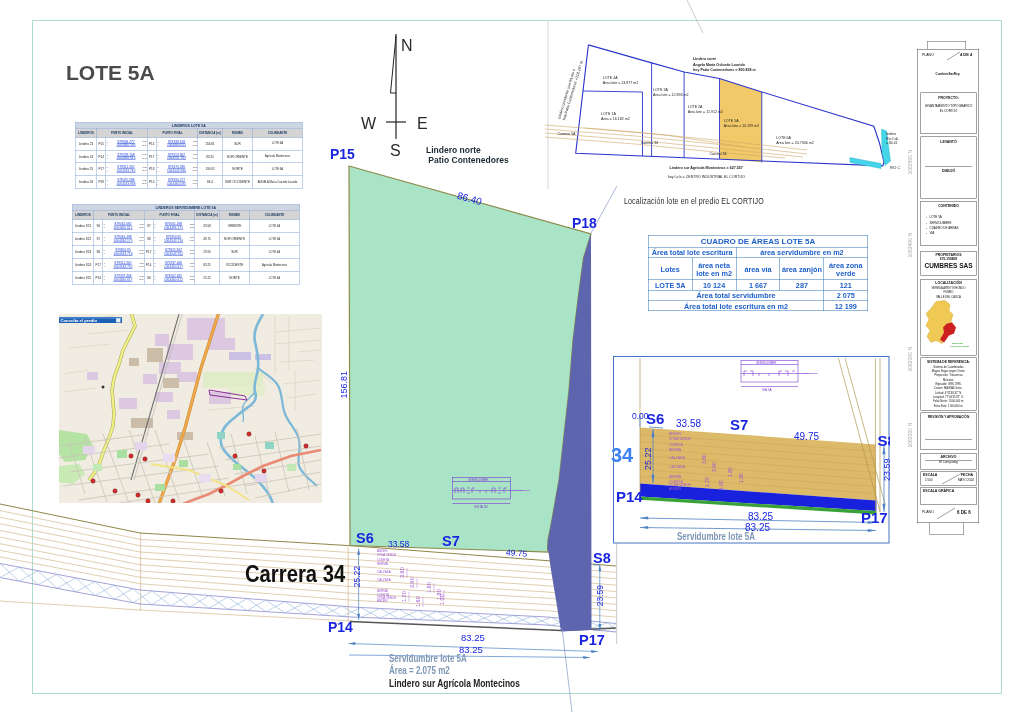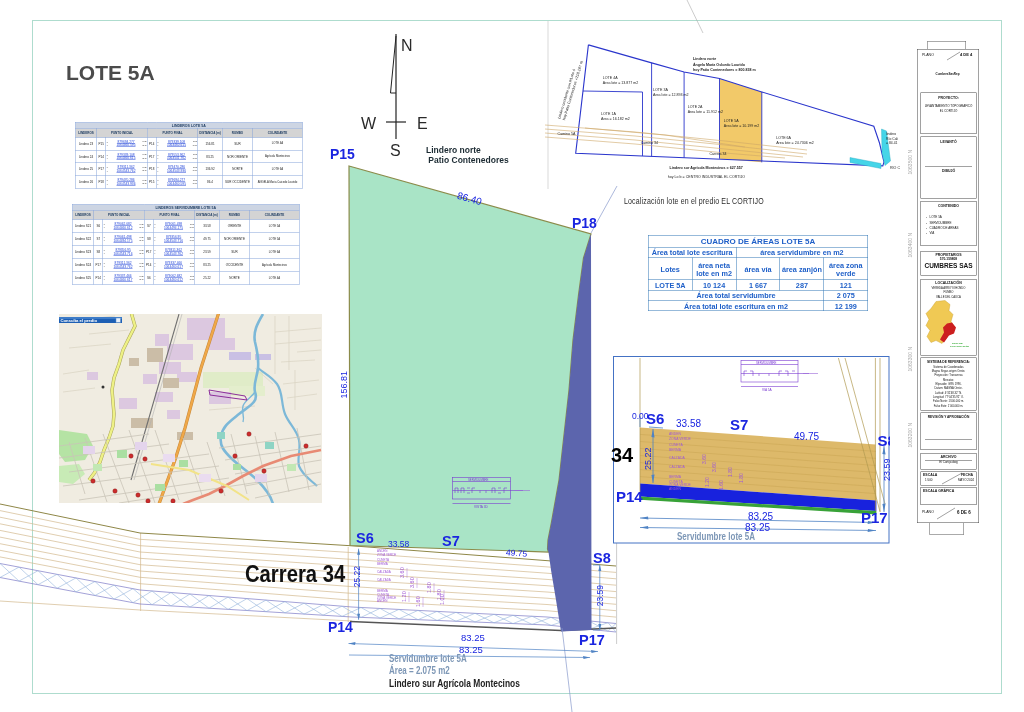--- a/index.html
+++ b/index.html
@@ -883,21 +883,21 @@
   <text x="264.5" y="90" font-size="15" font-weight="bold">S8</text>
   <text x="3" y="146" font-size="15" font-weight="bold">P14</text>
   <text x="248" y="167" font-size="15" font-weight="bold">P17</text>
   <text x="135" y="164" font-size="10">83.25</text>
   <text x="132" y="174.5" font-size="10">83.25</text>
   <text x="38" y="114" font-size="9" transform="rotate(-90 38 114)">25.22</text>
   <text x="277" y="125" font-size="9" transform="rotate(-90 277 125)">23.59</text>
  </g>
  <text x="64" y="184" font-size="11" font-weight="bold" fill="#7d97b6" font-family="Liberation Sans" textLength="78" lengthAdjust="spacingAndGlyphs">Servidumbre lote 5A</text>
 </svg>
-<div class="abs" style="left:611px;top:444px;font-size:20px;font-weight:bold;color:#000000;">34</div>
+<div class="abs" style="left:611px;top:444px;font-size:20px;font-weight:bold;color:#3b82f6;">34</div>
   <div class="abs" style="left:917px;top:41px;width:62px;height:494px;">
 <div style="transform:scale(0.5);transform-origin:0 0;width:124px;height:988px;position:relative;font-family:'Liberation Sans',sans-serif;color:#111;">
   <div style="position:absolute;left:20.6px;top:0;width:75px;height:16px;border:1px solid #555;border-bottom:none;background:#fff;"></div>
   <div style="position:absolute;left:0;top:16px;width:122px;height:946px;border:1px solid #444;background:#fff;"></div>
   <div style="position:absolute;left:10px;top:24px;font-size:7px;">PLANO</div>
   <svg style="position:absolute;left:58px;top:20px;" width="30" height="20">
           <line x1="2" y1="18" x2="28" y2="2" stroke="#444" stroke-width="1"></line>
         </svg>
   <div style="position:absolute;left:86px;top:23px;font-size:8px;font-weight:bold;">4 DE 4</div>
   <div style="position:absolute;left:0;top:62px;width:122px;text-align:center;font-size:6px;font-weight:bold;">CumbresSasRep</div>

